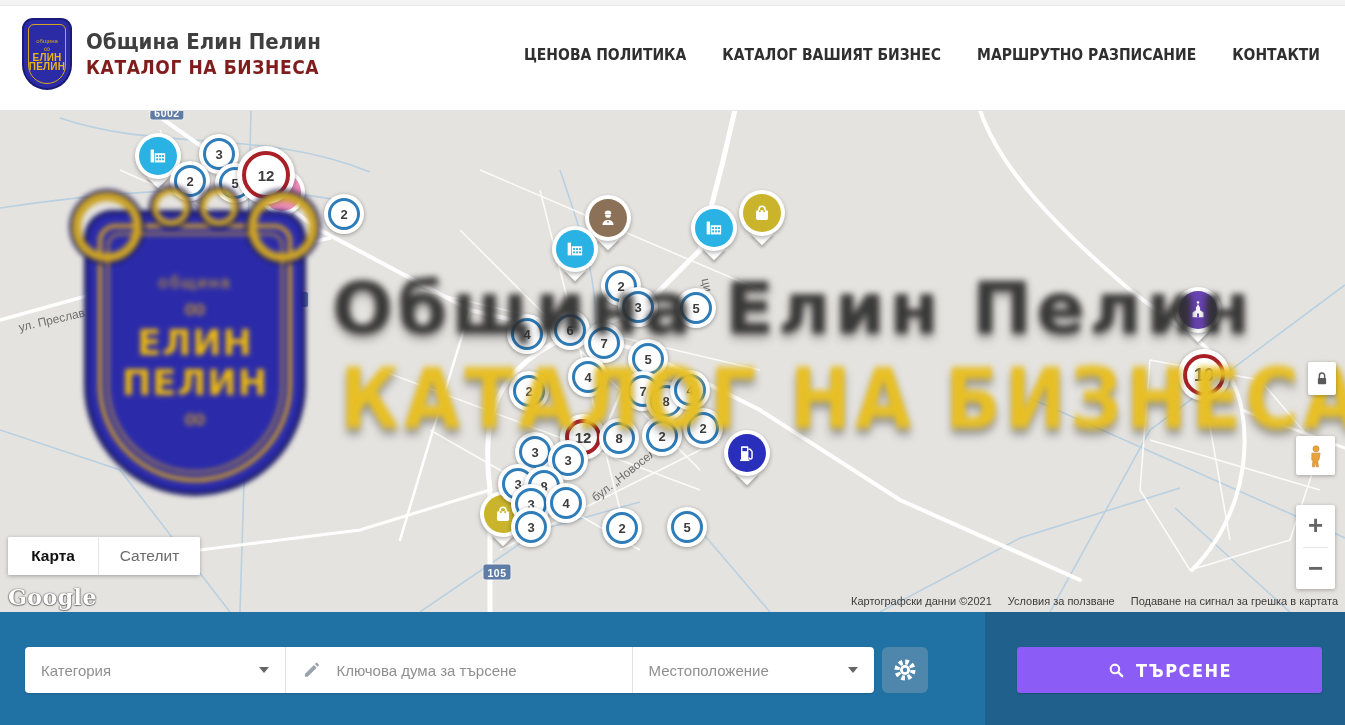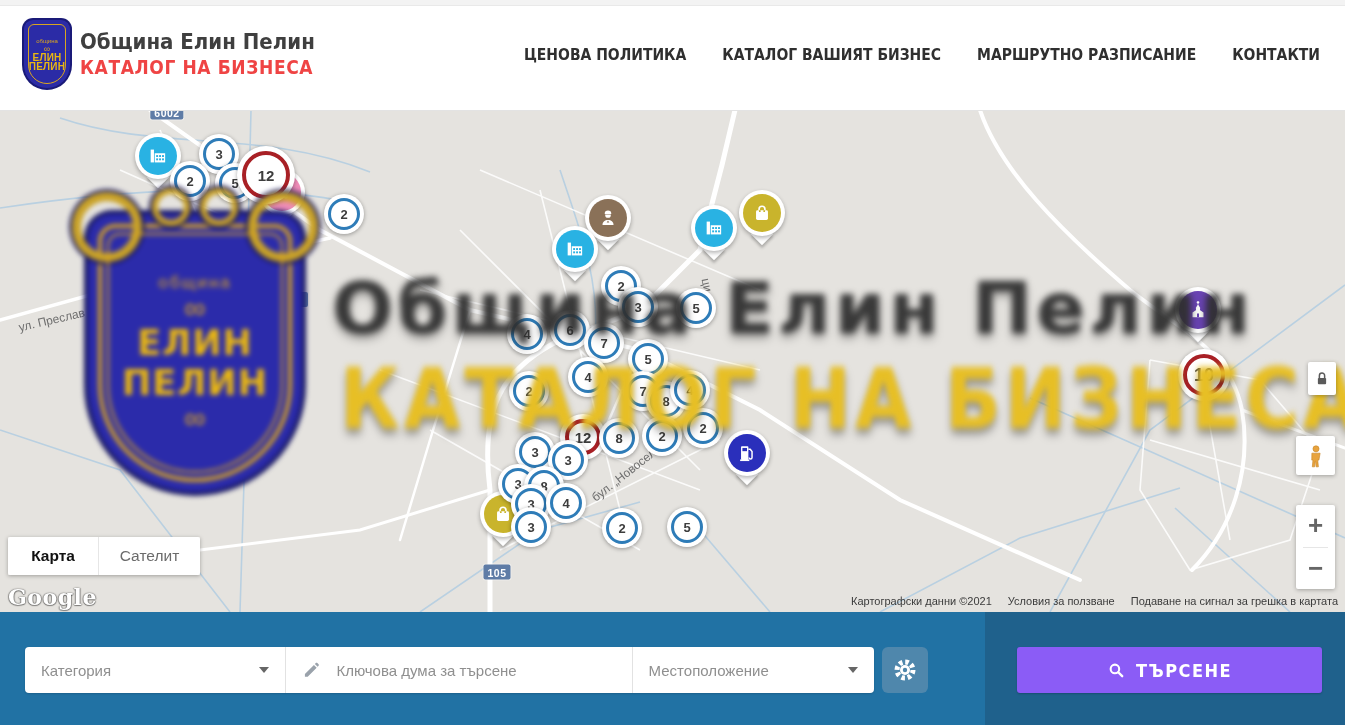--- a/index.html
+++ b/index.html
@@ -9,23 +9,23 @@
   
   .topstrip{position:absolute;left:0;top:0;width:100%;height:5px;background:#f3f3f3;border-bottom:1px solid #e9e9e9;}
   .header{position:absolute;left:0;top:0;width:1345px;height:110px;background:#fff;border-bottom:1px solid #e3e3e3;z-index:60;}
   .brand{position:absolute;left:24px;top:20px;display:flex;align-items:center;cursor:pointer;}
   .mini-shield{position:relative;width:46px;height:68px;background:#2b2ba6;border-radius:9px 9px 23px 23px;
      box-shadow:0 0 0 2px #1a1a78;display:flex;flex-direction:column;align-items:center;justify-content:center;}
   .mini-shield::before{content:"";position:absolute;inset:4px;border:1.5px solid #d9a520;border-radius:6px 6px 19px 19px;}
   .mini-shield .ms-top{color:#d9a520;font-size:6px;line-height:7px;}
   .mini-shield .ms-orn{color:#d9a520;font-size:9px;line-height:8px;}
   .mini-shield .ms-t{color:#e9b712;font-weight:bold;font-size:10px;line-height:9px;letter-spacing:.2px;}
-  .brand-text{margin-left:10px;}
+  .brand-text{margin-left:16px;}
   .brand-title{font-family:"DejaVu Sans",sans-serif;font-stretch:condensed;font-weight:700;font-size:22px;color:#3f3f3f;line-height:26px;}
-  .brand-sub{font-family:"DejaVu Sans",sans-serif;font-stretch:condensed;font-weight:700;font-size:19px;color:#ef4444;letter-spacing:.6px;line-height:24px;}
+  .brand-sub{font-family:"DejaVu Sans",sans-serif;font-stretch:condensed;font-weight:700;font-size:19px;color:#7f1d1d;letter-spacing:.6px;line-height:24px;}
   .nav{position:absolute;right:25px;top:0;height:110px;display:flex;align-items:center;gap:36px;}
   .nav-item{font-family:"DejaVu Sans",sans-serif;font-stretch:condensed;font-weight:700;font-size:15.5px;color:#2f2f2f;cursor:pointer;white-space:nowrap;}
 
   
   .map{position:absolute;left:0;top:110px;width:1345px;height:502px;background:#e5e3df;overflow:hidden;}
   .map svg.roadlayer{position:absolute;left:0;top:0;z-index:1;}
 
   .road-shield{position:absolute;transform:translate(-50%,-50%);background:#5f7ca6;color:#fff;
      font-size:10.5px;font-weight:bold;padding:1.5px 4px;border-radius:2px;letter-spacing:.5px;z-index:4;box-shadow:0 0 0 1px rgba(255,255,255,.35);}
   .road-frag{position:absolute;left:295px;top:182px;width:13px;height:15px;background:#5f7ca6;border-radius:2px;z-index:8;}

